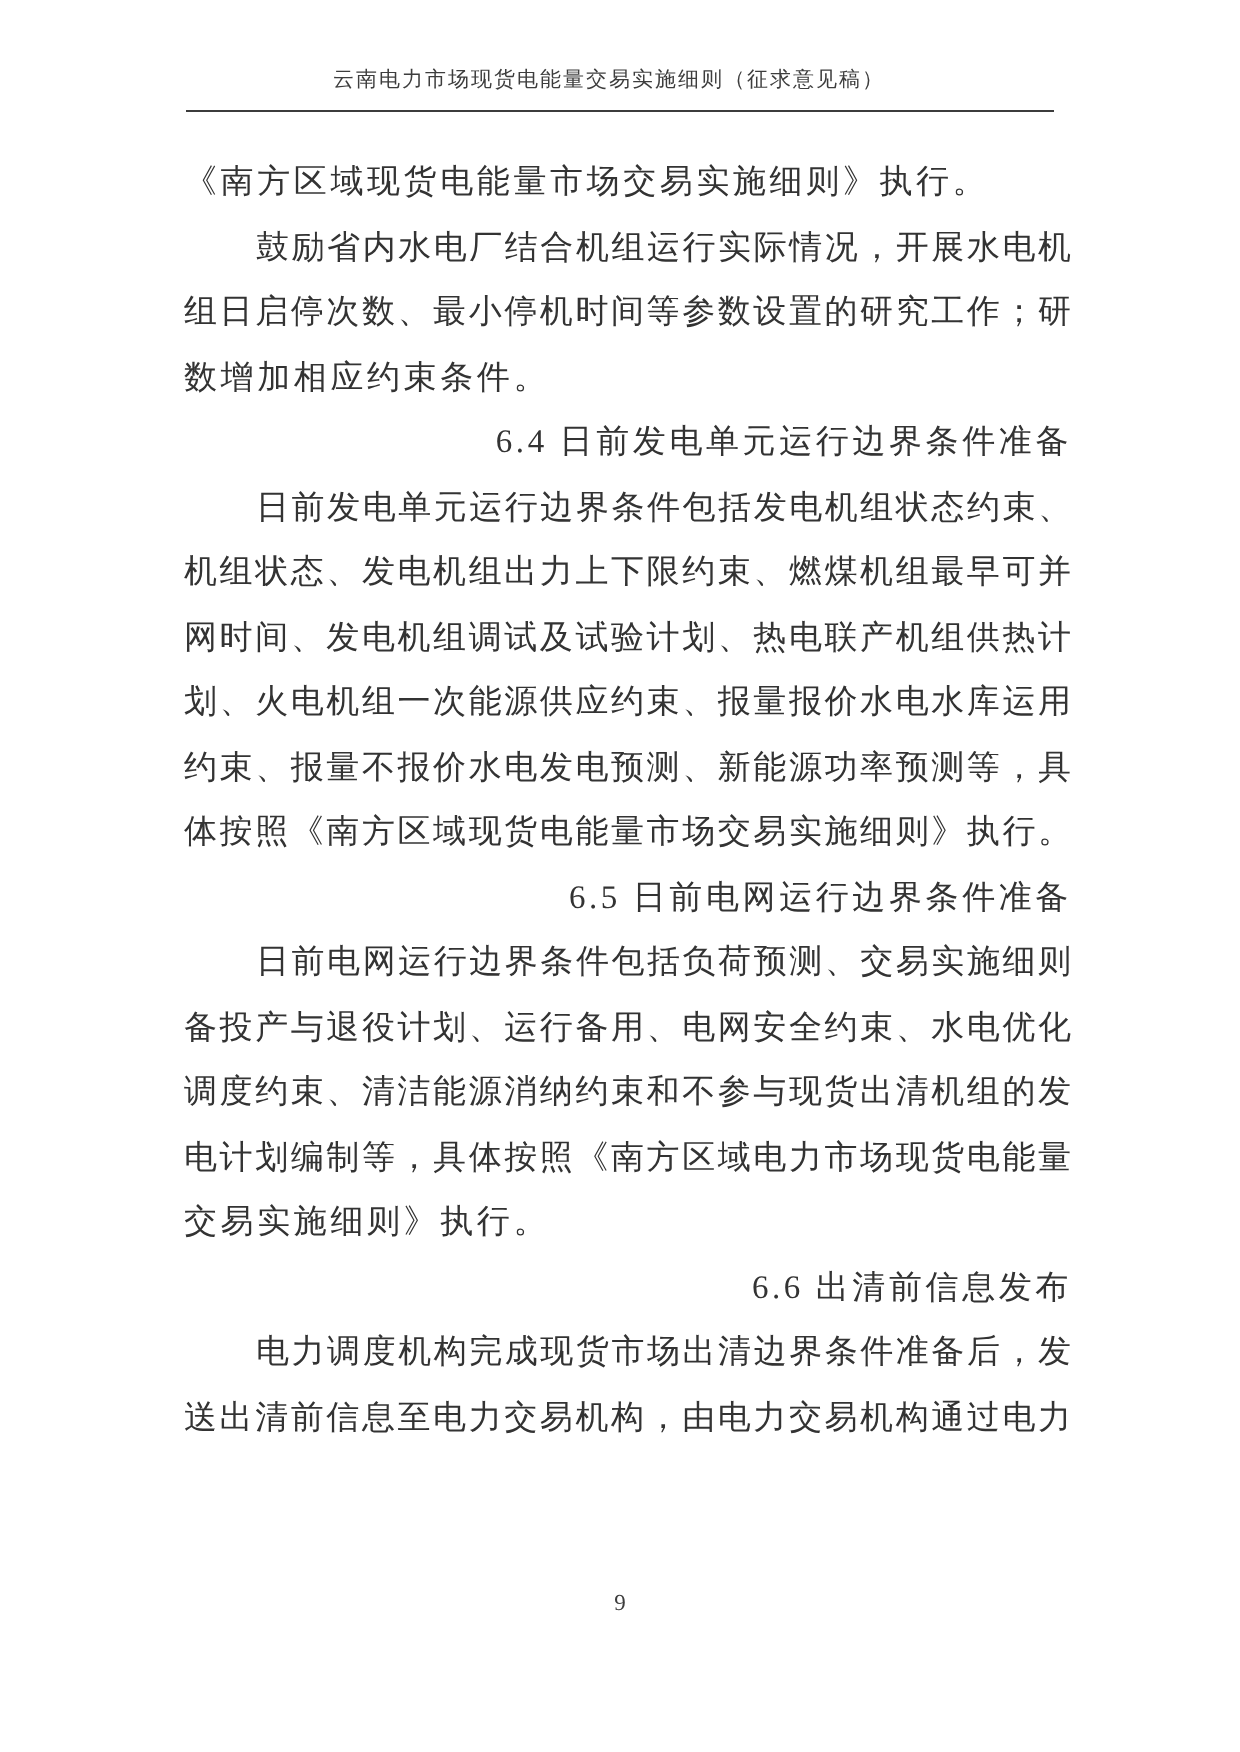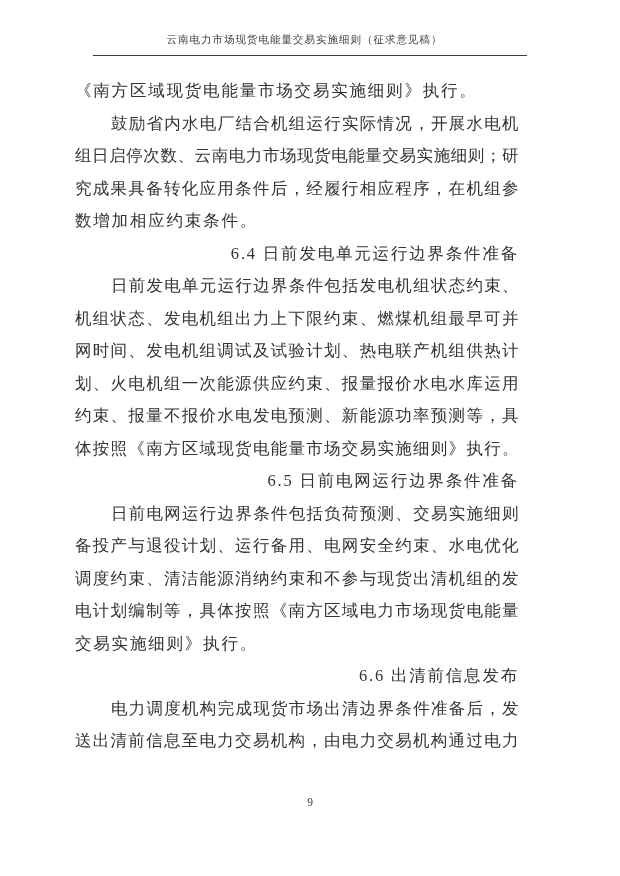--- a/index.html
+++ b/index.html
@@ -34,21 +34,21 @@
     position: absolute;
     top: 55px;
     left: 93px;
     width: 434px;
     height: 0;
     border-top: 1.6px solid #3c3c3c;
   }
   .document-body {
     position: absolute;
     top: 75px;
-    left: 75px;
+    left: 92px;
     width: 444px;
   }
   .line {
     height: 32.5px;
     line-height: 32.5px;
     font-size: 16.5px;
     color: #333333;
     letter-spacing: 1.8px;
     white-space: nowrap;
   }
@@ -77,22 +77,21 @@
 
 <div class="page">
 
   <div class="header-title">云南电力市场现货电能量交易实施细则（征求意见稿）</div>
 
   <div class="header-rule"></div>
 
   <div class="document-body">
       <div class="line ">《南方区域现货电能量市场交易实施细则》执行。</div>
       <div class="line indent justify">鼓励省内水电厂结合机组运行实际情况，开展水电机</div>
-      <div class="line justify">组日启停次数、云南电力市场现货电能量交易实施细则；研</div>
-      <div class="line justify">究成果具备转化应用条件后，经履行相应程序，在机组参</div>
+      <div class="line justify">组日启停次数、最小停机时间等参数设置的研究工作；研</div>
       <div class="line ">数增加相应约束条件。</div>
       <div class="line heading">6.4 日前发电单元运行边界条件准备</div>
       <div class="line indent justify">日前发电单元运行边界条件包括发电机组状态约束、</div>
       <div class="line justify">机组状态、发电机组出力上下限约束、燃煤机组最早可并</div>
       <div class="line justify">网时间、发电机组调试及试验计划、热电联产机组供热计</div>
       <div class="line justify">划、火电机组一次能源供应约束、报量报价水电水库运用</div>
       <div class="line justify">约束、报量不报价水电发电预测、新能源功率预测等，具</div>
       <div class="line justify">体按照《南方区域现货电能量市场交易实施细则》执行。</div>
       <div class="line heading">6.5 日前电网运行边界条件准备</div>
       <div class="line indent justify">日前电网运行边界条件包括负荷预测、交易实施细则</div>

